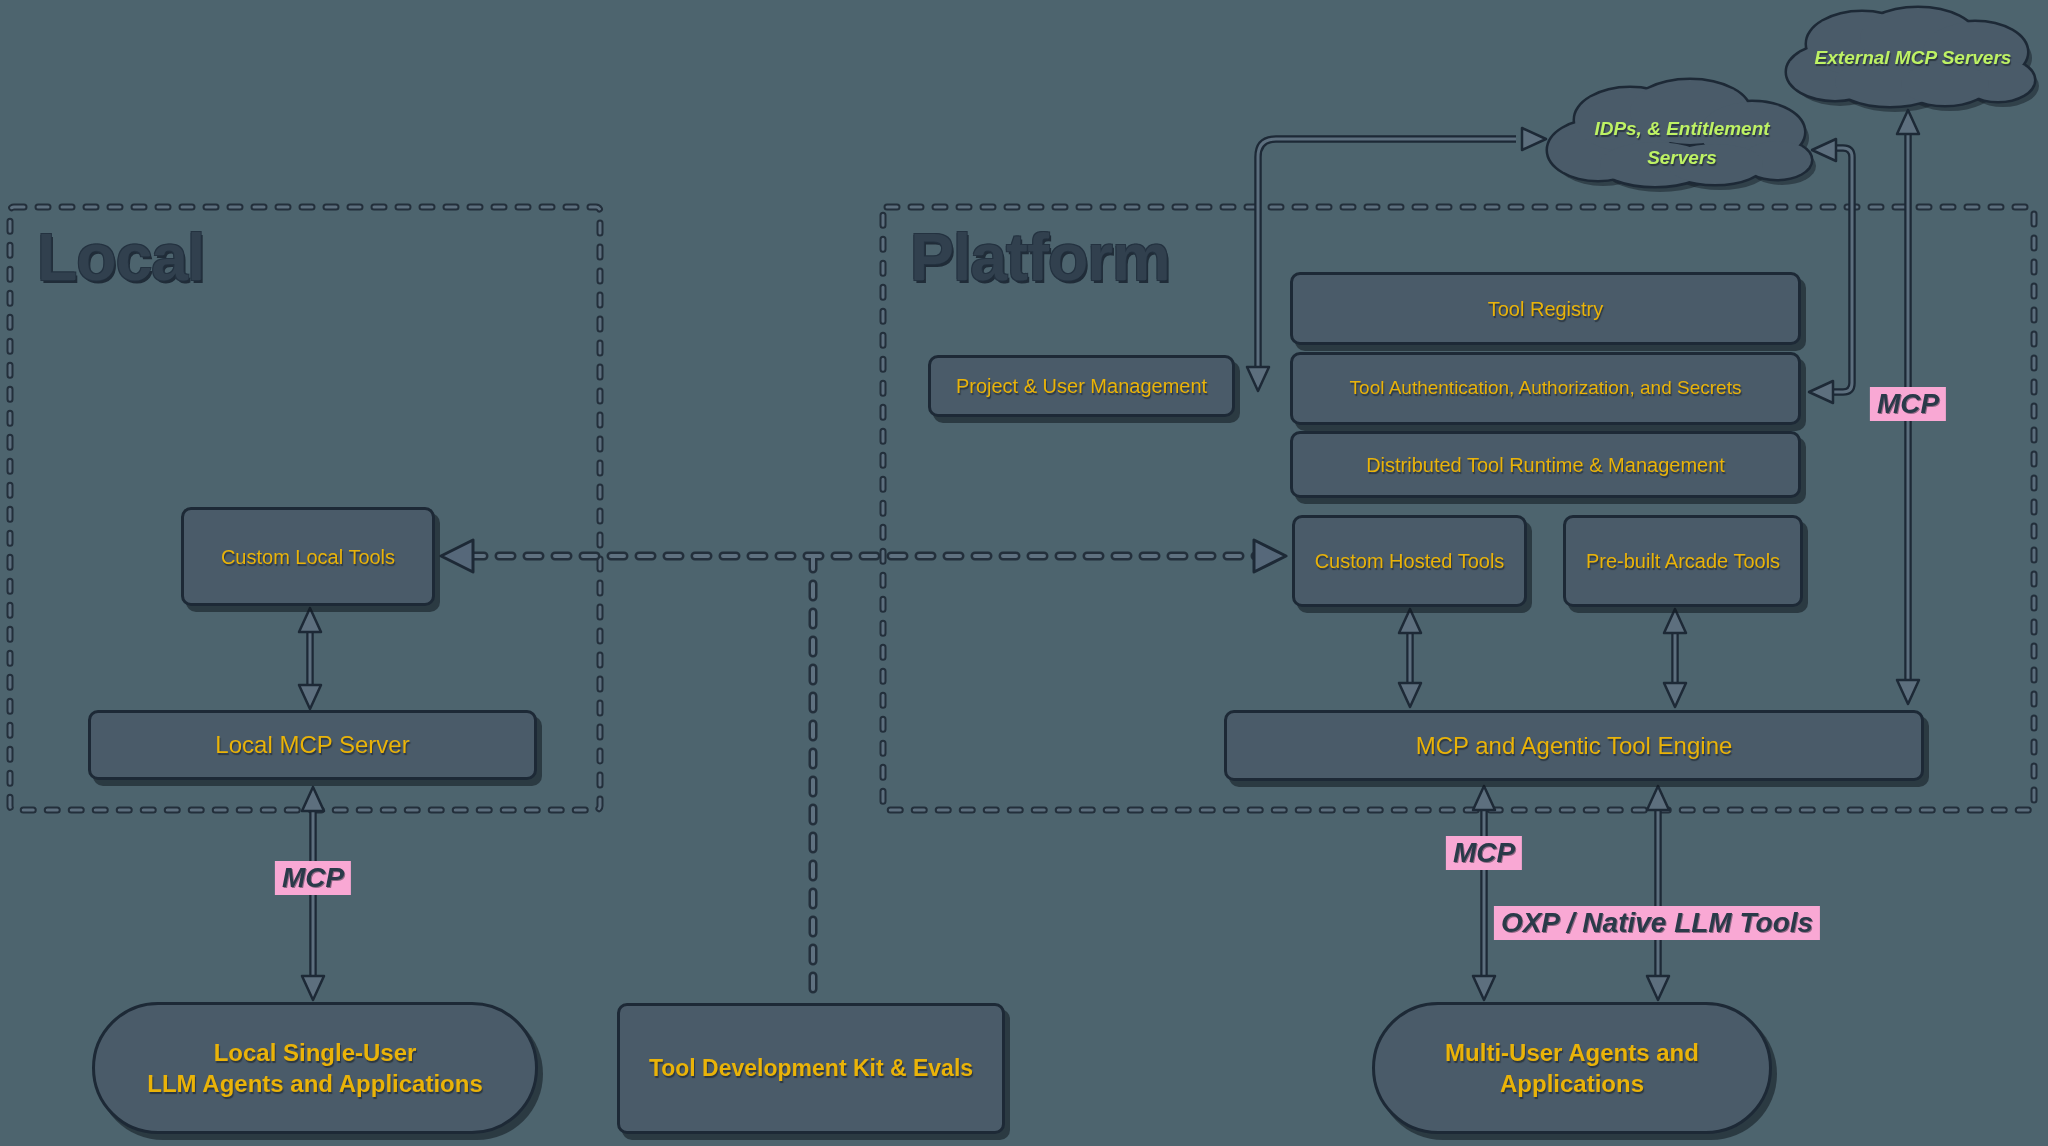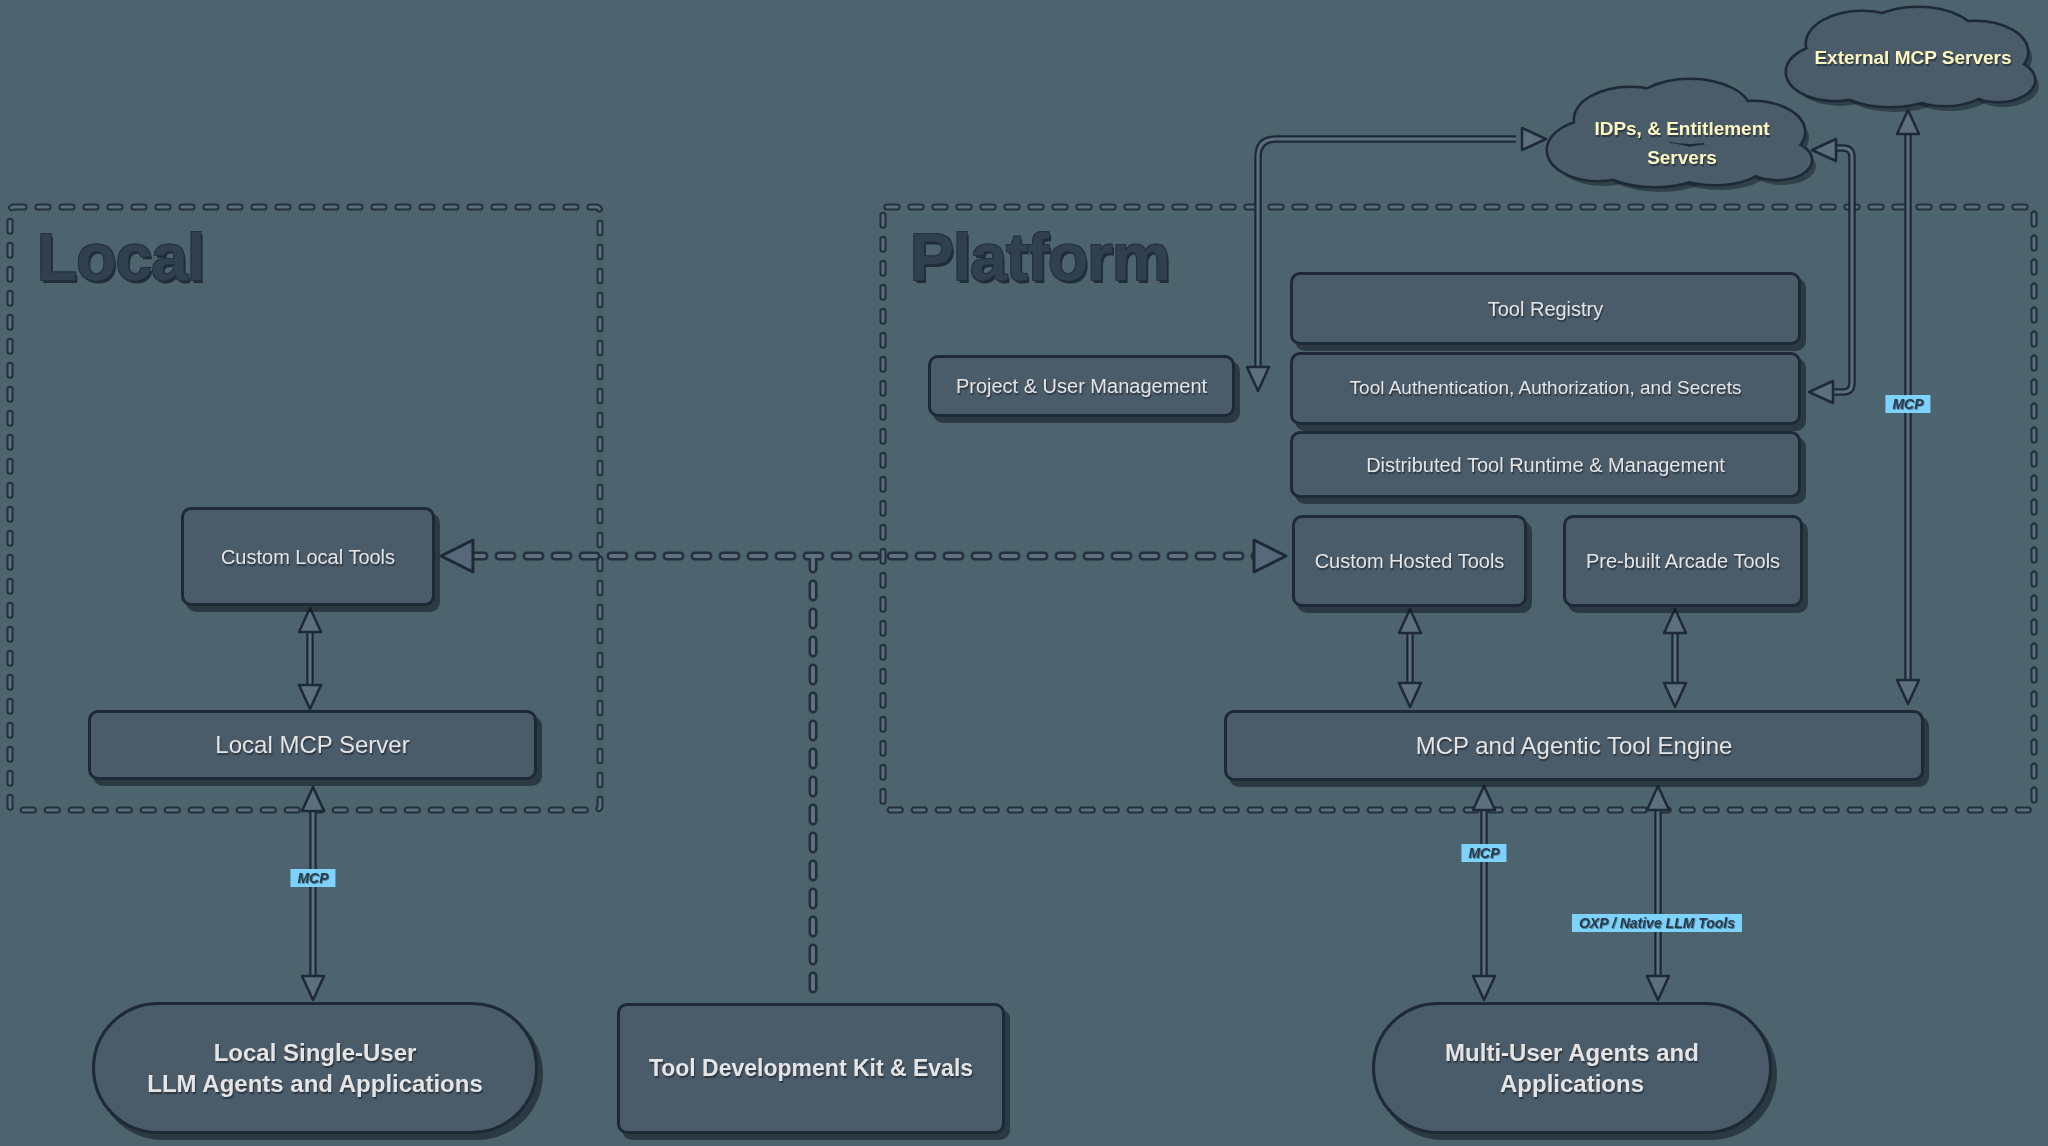--- a/index.html
+++ b/index.html
@@ -21,43 +21,43 @@
   .headOpen{fill:#56687a;stroke:#1d2936;stroke-width:3;stroke-linejoin:round}
   
   .cloud-shadow ellipse{fill:rgba(15,22,30,.45)}
   .cloud-line ellipse{fill:#4a5b69;stroke:#1d2936;stroke-width:5}
   .cloud-body ellipse{fill:#4a5b69}
 
   .node{
     position:absolute;background:#4a5b69;border:3px solid #1d2936;border-radius:10px;
     box-shadow:5px 6px 0 rgba(16,23,31,.55);
     display:flex;flex-direction:column;align-items:center;justify-content:center;
-    text-align:center;color:#e5e5e5;line-height:1.3;padding:0 10px;box-sizing:border-box;
+    text-align:center;color:#eab308;line-height:1.3;padding:0 10px;box-sizing:border-box;
     text-shadow:1px 2px 1px rgba(14,20,28,.5);
   }
   .oval{border-radius:80px;font-weight:bold;}
   .bold{font-weight:bold;}
   .f19{font-size:19px}.f20{font-size:20px}.f23{font-size:23px}.f24{font-size:24px}
 
   .title{
     position:absolute;font-size:66px;font-weight:bold;color:#31404e;letter-spacing:-1px;
     text-shadow:-1px -1px 0 #243240,1px -1px 0 #243240,-1px 1px 0 #243240,2px 3px 0 #202c38;
     line-height:1;
     margin-left:7px;
   }
   .edge-label{
     position:absolute;transform:translate(-50%,-50%);
-    font-size:14px;font-style:italic;font-weight:bold;color:#2a3a49;
-    background:#7dd3fc;padding:1px 7px;white-space:nowrap;
+    font-size:28px;font-style:italic;font-weight:bold;color:#2a3a49;
+    background:#f9a8d4;padding:1px 7px;white-space:nowrap;
     text-shadow:1px 1px 0 rgba(18,27,36,.45);
     text-align:right;
   }
   .cloud-label{
     position:absolute;transform:translate(-50%,-50%);
-    font-size:19px;font-weight:600;color:#fef9c3;
+    font-size:19px;font-style:italic;font-weight:600;color:#bef264;
     text-align:center;white-space:nowrap;line-height:1.55;
     text-shadow:1px 2px 1px rgba(14,20,28,.5);
   }
 </style>
 </head>
 <body>
 
 <div class="canvas">
 
   <svg width="2048" height="1146" viewBox="0 0 2048 1146">

